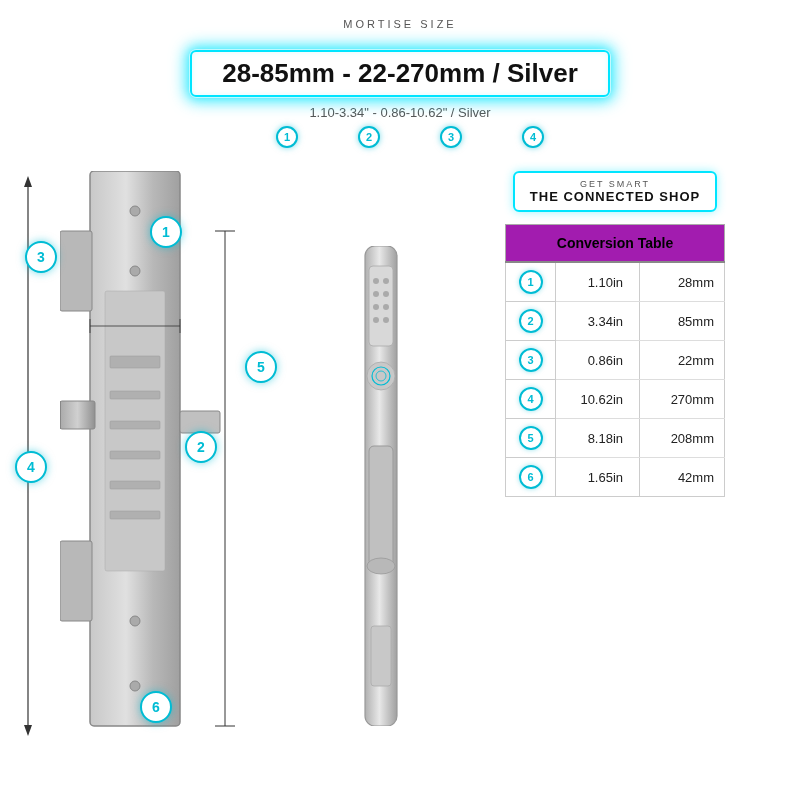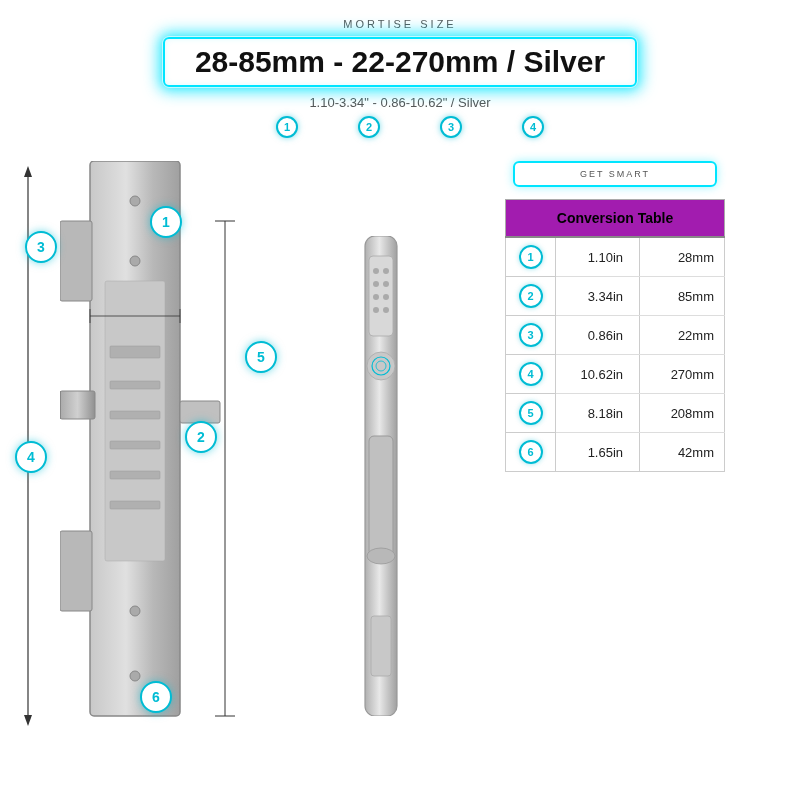--- a/index.html
+++ b/index.html
@@ -16,21 +16,21 @@
     .header-section {
       text-align: center;
       padding: 18px 20px 5px;
       position: relative;
     }
 
     .mortise-label {
       font-size: 11px;
       letter-spacing: 3px;
       color: #555;
-      margin-bottom: 7px;
+      margin-bottom: 20px;
       font-weight: 400;
     }
 
     .neon-box {
       display: inline-block;
       border: 2.5px solid #00e5ff;
       border-radius: 6px;
       padding: 6px 30px;
       position: relative;
       box-shadow: 0 0 10px #00e5ff88, inset 0 0 6px #00e5ff22;
@@ -41,21 +41,21 @@
     .neon-box::before {
       content: '';
       position: absolute;
       top: -3px; left: -3px; right: -3px; bottom: -3px;
       border-radius: 8px;
       box-shadow: 0 0 15px 4px #00e5ffaa;
       pointer-events: none;
     }
 
     .main-title {
-      font-size: 30px;
+      font-size: 26px;
       font-weight: 800;
       color: #111;
       white-space: nowrap;
     }
 
     .subtitle {
       font-size: 13px;
       color: #555;
       margin: 4px 0 6px;
     }
@@ -348,20 +348,21 @@
       <ellipse cx="38" cy="320" rx="14" ry="8" fill="#b8b8b8" stroke="#999" stroke-width="0.8"></ellipse>
 
       <rect x="28" y="380" width="20" height="60" rx="3" fill="#c8c8c8" stroke="#aaa" stroke-width="0.8"></rect>
     </svg>
   </div>
 
   <div class="right-section">
 
     <div class="brand-box">
       <div class="brand-get-smart">GET SMART</div>
+      <div class="brand-name">THE CONNECTED SHOP</div>
     </div>
 
     <table class="conversion-table">
       <thead>
         <tr>
           <th colspan="3">Conversion Table</th>
         </tr>
       </thead>
       <tbody id="table-body">
       <tr>

